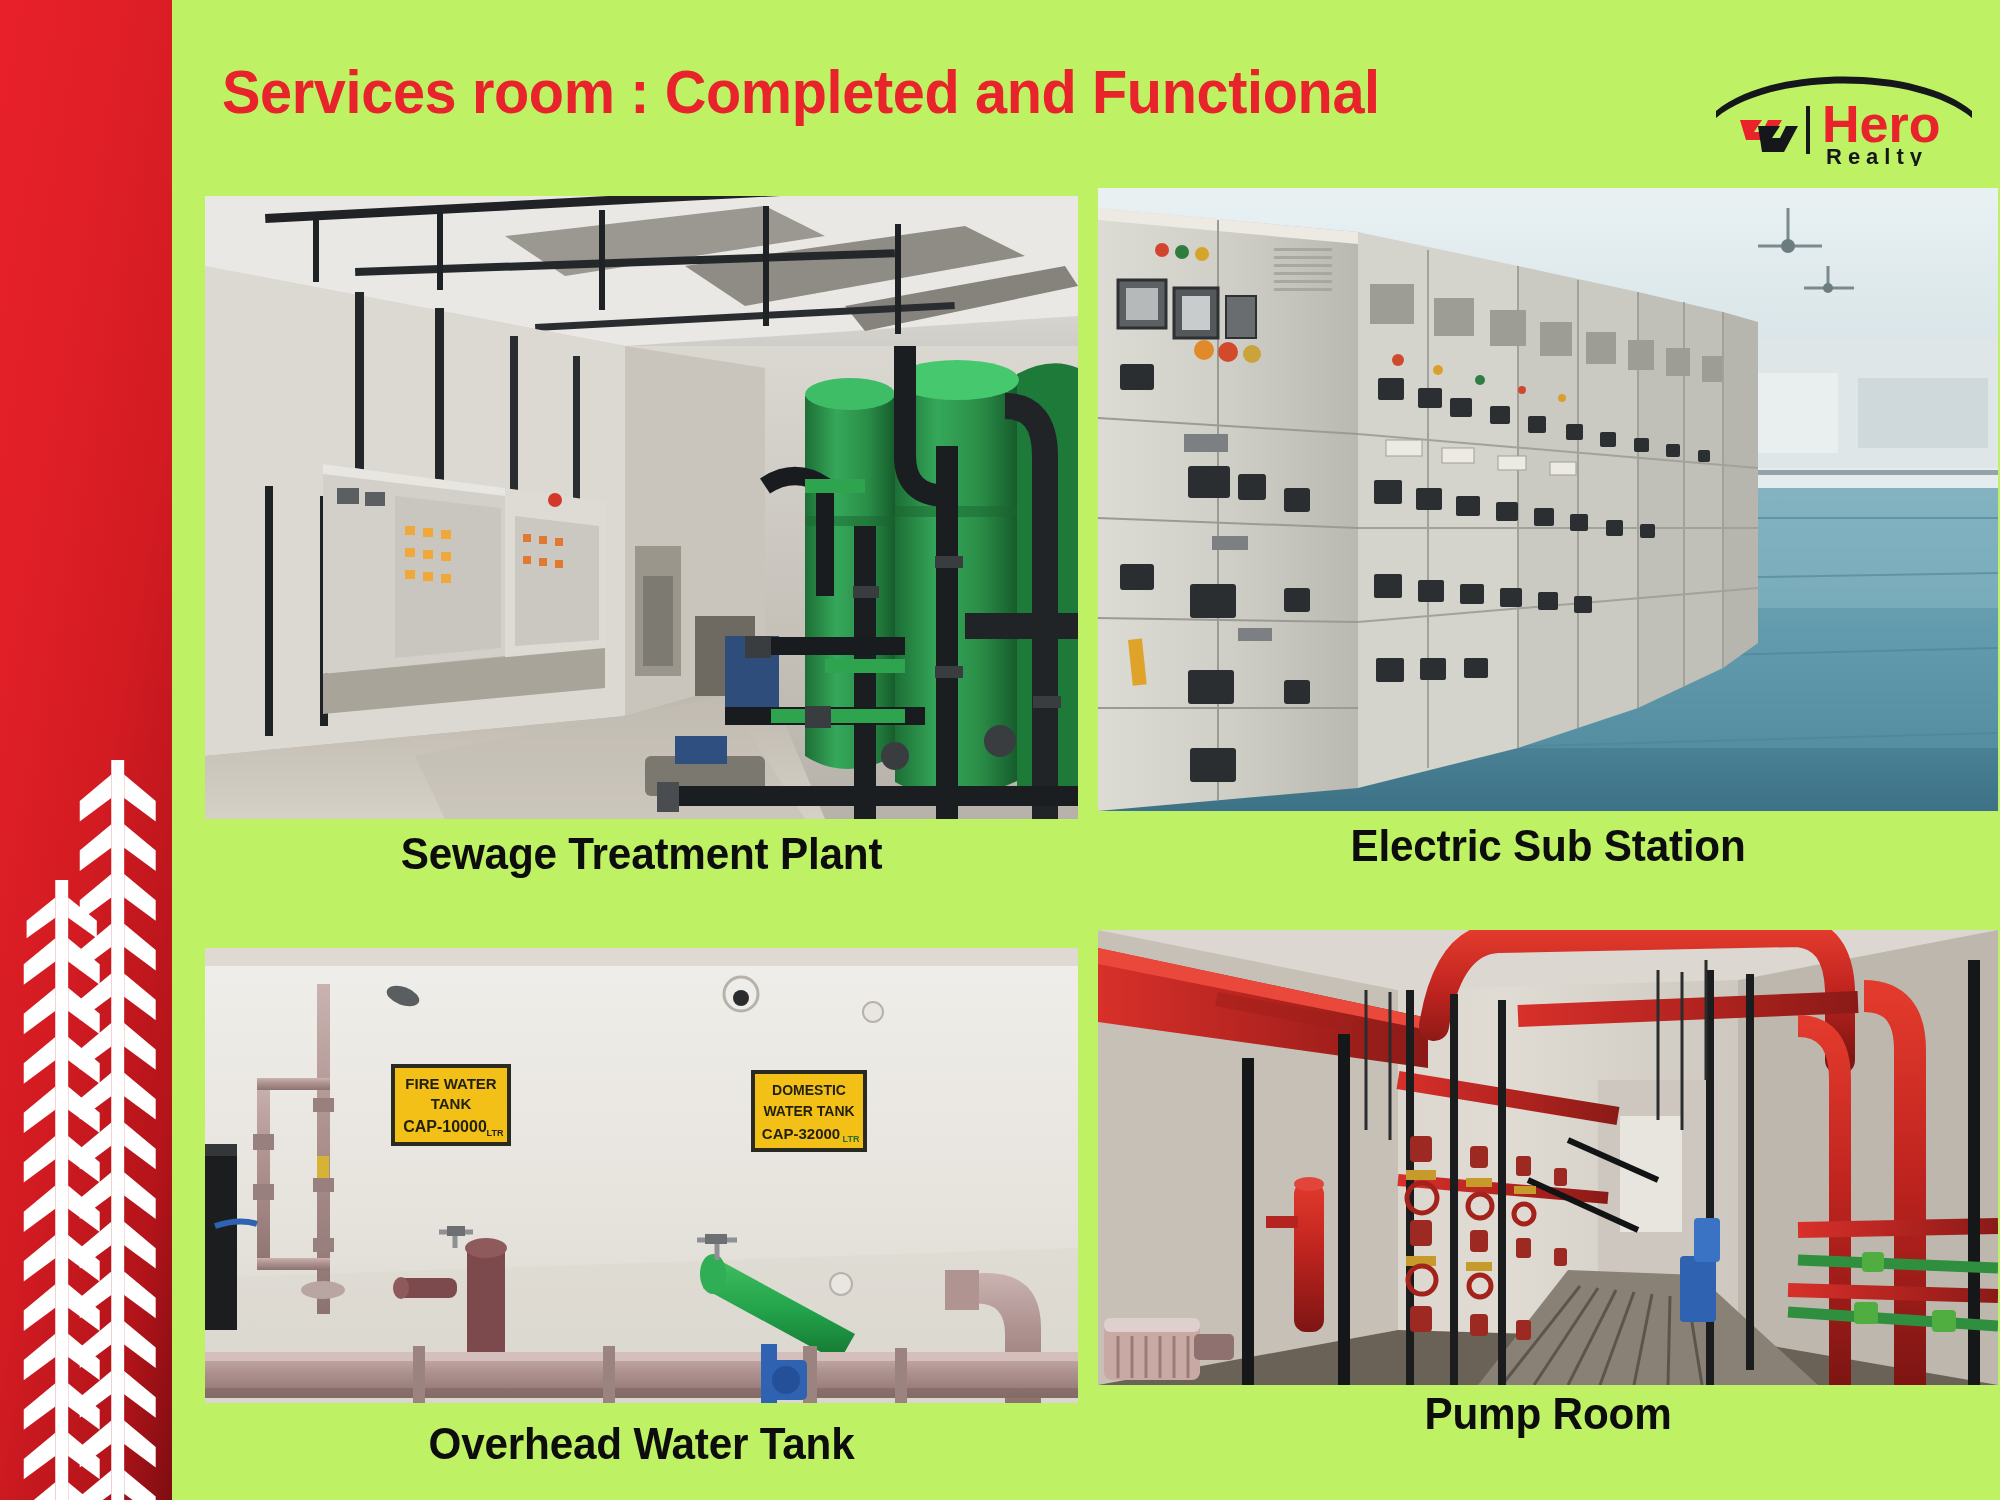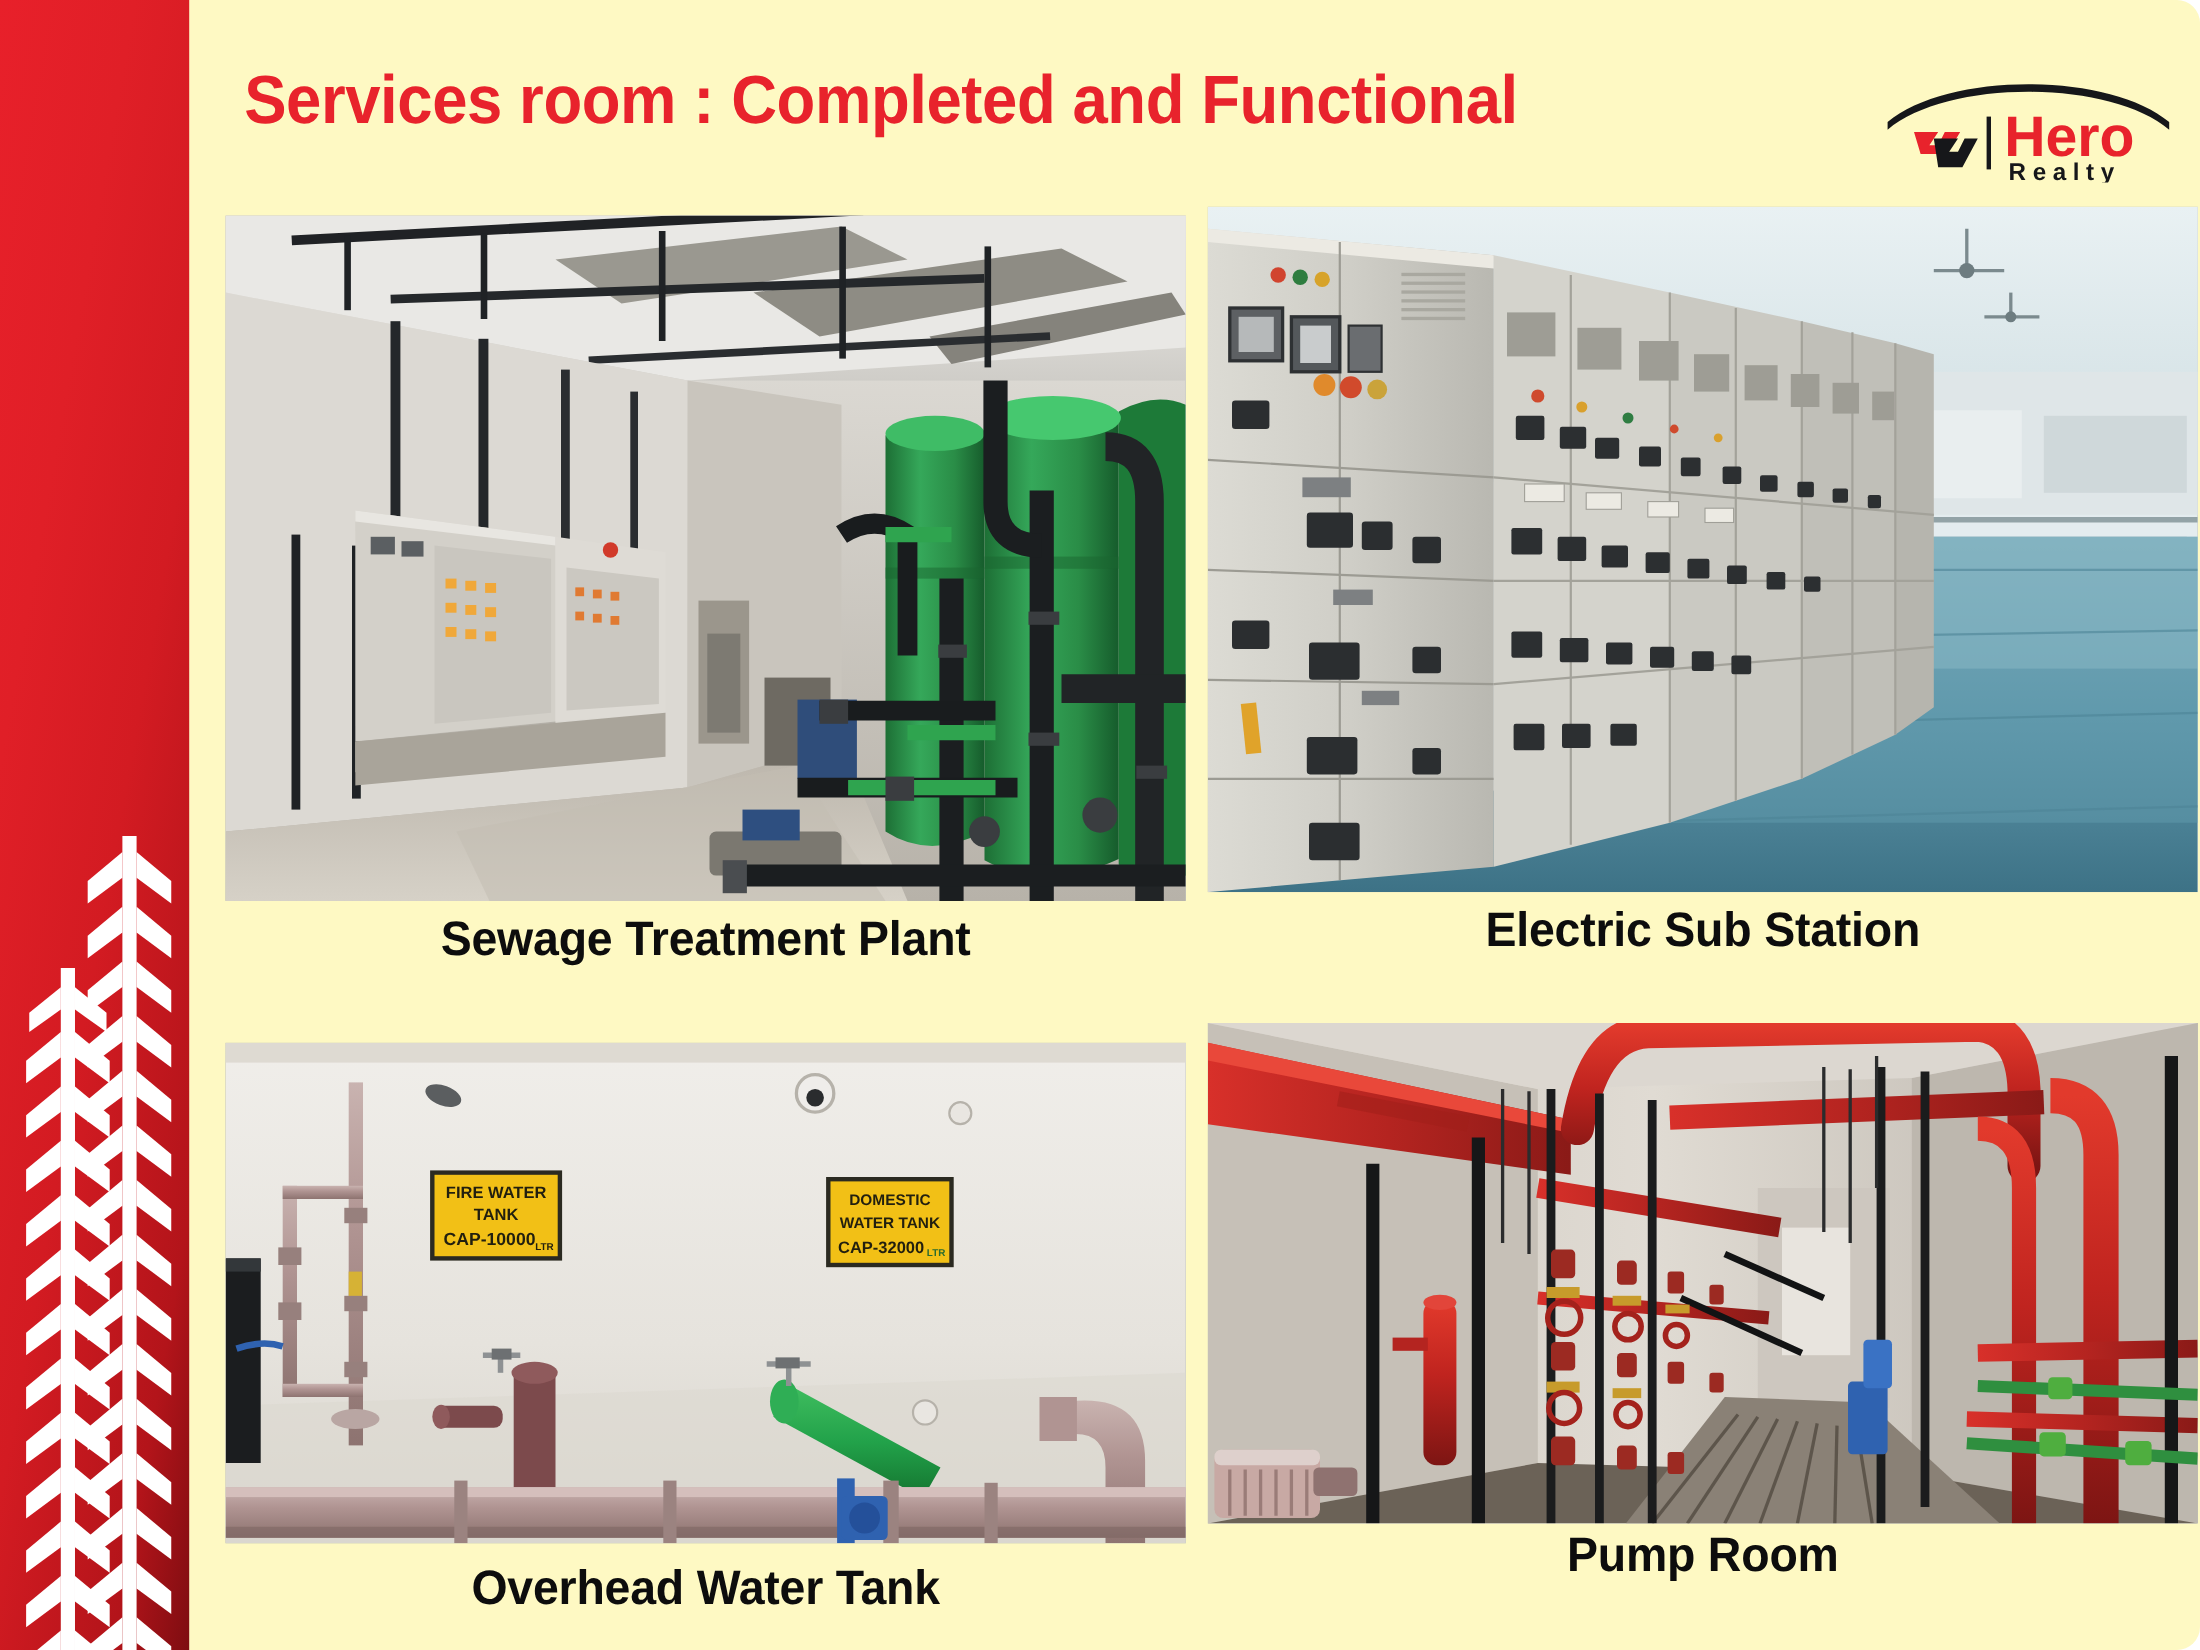--- a/index.html
+++ b/index.html
@@ -2,21 +2,21 @@
 <html><head>
 <meta charset="utf-8">
 <style>
   * { box-sizing: border-box; margin: 0; padding: 0; }
   html, body {
     width: 2000px; height: 1500px;
     background: #ffffff;
     font-family: "Liberation Sans", sans-serif;
     overflow: hidden;
   }
-  .slide { position: relative; width: 2000px; height: 1500px; background: #fef9c3; border-radius: 21px; }
+  .slide { position: relative; width: 2000px; height: 1500px; background: #bef264; }
 
   
   .sidebar {
     position: absolute; left: 0; top: 0; width: 172px; height: 1500px;
     background: linear-gradient(100deg, #e8202a 0%, #e01f27 28%, #d31b22 55%, #b3141a 84%, #7e0d11 100%);
     overflow: hidden;
   }
   .tread-wrap { position: absolute; left: 0; bottom: -20px; width: 172px; height: 760px; }
   .tread {
     position: absolute; bottom: 0;

